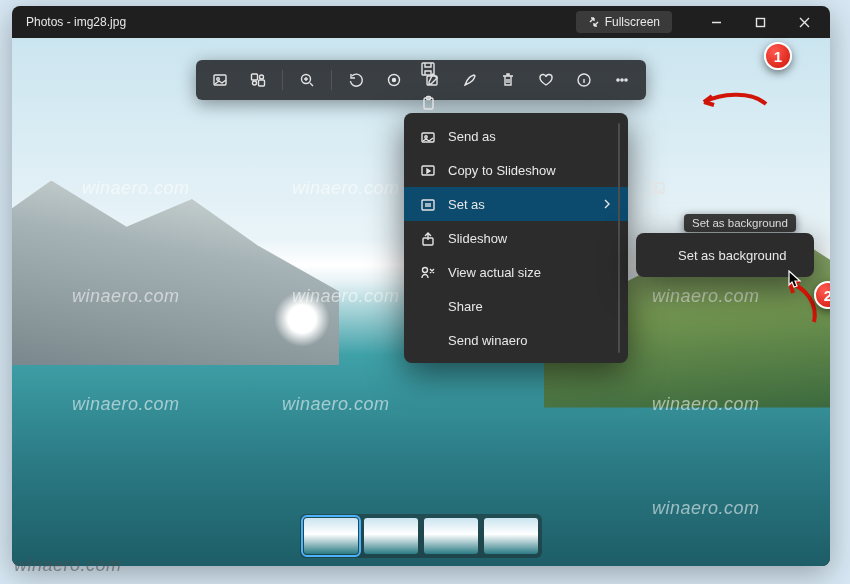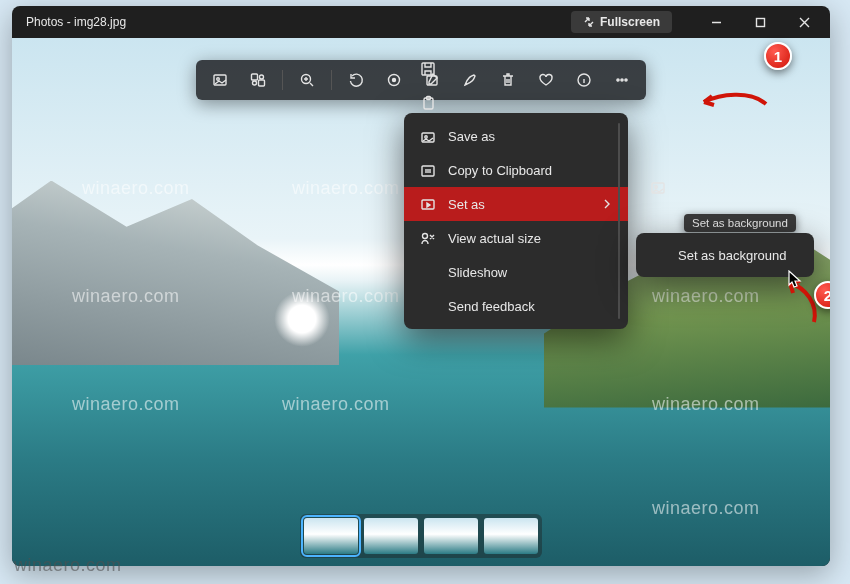--- a/index.html
+++ b/index.html
@@ -6,21 +6,21 @@
   body { width: 850px; height: 584px; background: #d7e8f4; overflow: hidden; position: relative; }
   .window {
     position: absolute; top: 6px; left: 12px; width: 818px; height: 560px;
     background: #1f1f1f; border-radius: 8px; overflow: hidden; box-shadow: 0 8px 30px rgba(0,0,0,.3);
   }
   .titlebar {
     height: 32px; display: flex; align-items: center; justify-content: space-between;
     padding: 0 4px 0 14px; color: #e8e8e8; font-size: 12px;
   }
   .titlebar-left { display:flex; align-items:flex-start; gap:8px; }
-  .titlebar-right { display: flex; align-items: center; gap: 0; font-weight: bold; }
+  .titlebar-right { display: flex; align-items: center; gap: 0; }
   .fullscreen-btn {
     display: flex; align-items: center; gap: 5px; background: #3a3a3a; border-radius: 4px;
     padding: 4px 12px; font-size: 12px; color: #e8e8e8; margin-right: 22px; cursor: pointer;
   }
   .win-btn { width: 44px; height: 32px; display:flex; align-items:center; justify-content:center; color:#e8e8e8; cursor:pointer; }
   .content {
     position: relative; height: calc(100% - 32px); overflow: hidden;
   }
   .photo {
     position: absolute; inset: 0;
@@ -47,21 +47,21 @@
   .tsep { width:1px; height:20px; background:#555; margin: 0 4px; }
   .menu {
     position: absolute; top: 75px; left: 392px; width: 224px;
     background: #2c2c2c; border-radius: 8px; padding: 6px 0;
     box-shadow: 0 10px 34px rgba(0,0,0,.55); color:#e8e8e8;
   }
   .menu::after{ content:""; position:absolute; right:8px; top:10px; bottom:10px; width:2px; background:#4d4d4d; border-radius:2px; }
   .mitem {
     display:flex; align-items:center; gap:12px; padding: 9px 16px; font-size:13px; cursor:pointer;
   }
-  .mitem.active { background:#b91c1c; }
+  .mitem.active { background:#0c4a6e; }
   .mitem .mi-ic { width:16px; height:16px; display:flex; align-items:center; justify-content:center; flex-shrink:0; }
   .mitem .chev { margin-left:auto; }
   .submenu {
     position:absolute; top: 195px; left: 624px; width: 178px;
     background:#2c2c2c; border-radius:8px; padding:5px 0;
     box-shadow: 0 10px 34px rgba(0,0,0,.55); color:#e8e8e8;
   }
   .submenu .mitem { padding: 9px 14px; }
   .tooltip {
     position:absolute; top:176px; left:672px; background:#3a3a3a; color:#e8e8e8;
@@ -78,21 +78,21 @@
   .c1 { top:36px; left:752px; }
   .c2 { top:275px; left:802px; }
   .arrow1 { position:absolute; top:54px; left:688px; width:68px; height:18px; z-index:24; }
   .arrow2 { position:absolute; top:242px; left:772px; width:38px; height:44px; z-index:24; }
   .filmstrip {
     position:absolute; bottom:8px; left:50%; transform:translateX(-50%);
     display:flex; gap:6px; padding:4px; background: rgba(30,30,30,.4); border-radius:6px;
   }
   .thumb { width:54px; height:36px; border-radius:3px; background: linear-gradient(to bottom,#cbe5f0 0%, #fff 45%, #2b7b85 100%); cursor:pointer; }
   .thumb.sel { outline:2px solid #4cb4ff; outline-offset:1px; }
-  .wm { position:absolute; color:rgba(255,255,255,.55); font-size:18px; pointer-events:none; letter-spacing:.5px; }
+  .wm { position:absolute; color:rgba(255,255,255,.55); font-size:18px; font-style:italic; pointer-events:none; letter-spacing:.5px; }
   svg { stroke:#e4e4e4; stroke-width:1.4; fill:none; }
 </style>
 </head>
 <body>
 
 <div class="window">
   <div class="titlebar">
     <div class="titlebar-left">
       <span><span>Photos</span> - <span>img28.jpg</span></span>
     </div>
@@ -211,70 +211,79 @@
     </div>
 
     <div class="menu">
       <div class="mitem">
         <span class="mi-ic">
             <svg>
               <rect x="2" y="2" width="12" height="12" rx="1"></rect>
               <path d="M5 2v4h6V2M5 14v-4h6v4"></path>
             </svg>
           </span>
-        <span>Save as</span>
+        <span>Send as</span>
       </div>
       <div class="mitem">
         <span class="mi-ic">
             <svg>
               <rect x="4" y="3" width="9" height="11" rx="1.5"></rect>
               <rect x="6.5" y="1.5" width="4" height="3" rx="1"></rect>
             </svg>
           </span>
-        <span>Copy to Clipboard</span>
+        <span>Copy to Slideshow</span>
       </div>
       <div class="mitem active">
         <span class="mi-ic">
             <svg>
               <rect x="2" y="4" width="12" height="9" rx="1"></rect>
               <circle cx="6" cy="8" r="1.2"></circle>
               <path d="M3 12l3-2 3 2 4-3"></path>
             </svg>
           </span>
         <span>Set as</span>
         <span class="chev"><svg width="10" height="10">
               <path d="M3 1l4 4-4 4"></path>
             </svg></span>
       </div>
       <div class="mitem">
         <span class="mi-ic">
             <svg>
+              <rect x="2" y="3" width="12" height="9" rx="1"></rect>
+              <path d="M7 6l3 2-3 2z" fill="#e4e4e4"></path>
+            </svg>
+          </span>
+        <span>Slideshow</span>
+      </div>
+      <div class="mitem">
+        <span class="mi-ic">
+            <svg>
               <rect x="2" y="3" width="12" height="10" rx="1"></rect>
               <path d="M6 6v4M8 6v4M10 6v4"></path>
             </svg>
           </span>
         <span>View actual size</span>
       </div>
       <div class="mitem">
         <span class="mi-ic">
             <svg>
-              <rect x="2" y="3" width="12" height="9" rx="1"></rect>
-              <path d="M7 6l3 2-3 2z" fill="#e4e4e4"></path>
-            </svg>
-          </span>
-        <span>Slideshow</span>
+              <rect x="3" y="7" width="10" height="7" rx="1"></rect>
+              <path d="M8 9V2M5 5l3-3 3 3"></path>
+            </svg>
+          </span>
+        <span>Share</span>
       </div>
       <div class="mitem">
         <span class="mi-ic">
             <svg>
               <circle cx="5" cy="5" r="2.5"></circle>
               <path d="M2 13c0-2 1.5-3.5 3-3.5s3 1.5 3 3.5M10 4l4 4M14 4l-4 4"></path>
             </svg>
           </span>
-        <span>Send feedback</span>
+        <span>Send winaero</span>
       </div>
     </div>
 
     <div class="tooltip">Set as background</div>
 
     <div class="submenu">
       <div class="mitem">
         <span class="mi-ic">
             <svg>
               <rect x="2" y="3" width="12" height="10" rx="1"></rect>

